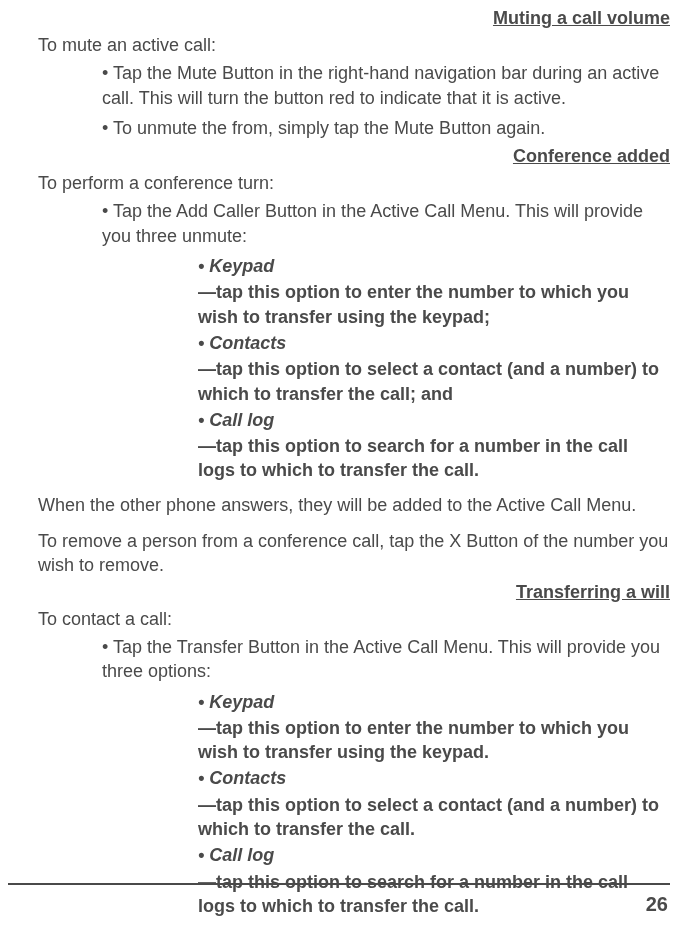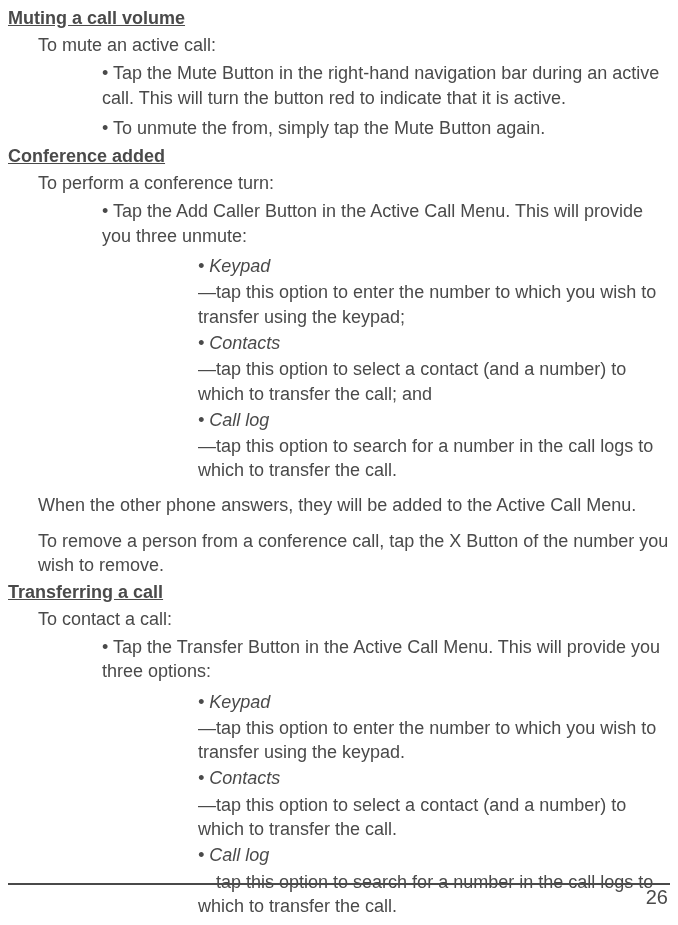--- a/index.html
+++ b/index.html
@@ -14,50 +14,52 @@
       font-family: Arial, Helvetica, sans-serif;
       color: #4a4a4a;
       background: #fff;
       position: relative;
     }
     .section-heading {
       font-weight: bold;
       text-decoration: underline;
       font-size: 18px;
       margin-bottom: 4px;
+      text-align: right;
     }
     .body-text {
       font-size: 18px;
       line-height: 1.35;
       margin-bottom: 4px;
       margin-left: 30px;
     }
     .bullet-block {
       padding-left: 64px;
       margin-bottom: 6px;
     }
     .sub-block {
       padding-left: 160px;
       margin-bottom: 2px;
+      font-weight: bold;
     }
     .italic {
       font-style: italic;
     }
     .footer-line {
       position: absolute;
       bottom: 40px;
       left: 8px;
       right: 8px;
       border-top: 2px solid #4a4a4a;
     }
     .page-num {
       position: absolute;
-      bottom: 16px;
+      bottom: 9px;
       right: 10px;
-      font-weight: normal;
+      font-weight: bold;
       font-size: 20px;
     }
     .gap {
       height: 8px;
     }
   </style>
 </head>
 <body>
 
 <div class="section-heading">Muting a call volume</div>
@@ -74,21 +76,21 @@
 <div class="sub-block body-text italic">• Contacts</div>
 <div class="sub-block body-text">—tap this option to select a contact (and a number) to which to transfer the call; and</div>
 <div class="sub-block body-text italic">• Call log</div>
 <div class="sub-block body-text">—tap this option to search for a number in the call logs to which to transfer the call.</div>
 
 <div class="gap"></div>
 <div class="body-text">When the other phone answers, they will be added to the Active Call Menu.</div>
 <div class="gap"></div>
 <div class="body-text">To remove a person from a conference call, tap the X Button of the number you wish to remove.</div>
 
-<div class="section-heading">Transferring a call</div>
+<div class="section-heading">Transferring a will</div>
 <div class="body-text">To contact a call:</div>
 <div class="bullet-block body-text">• Tap the Transfer Button in the Active Call Menu. This will provide you three options:</div>
 
 <div class="sub-block body-text italic">• Keypad</div>
 <div class="sub-block body-text">—tap this option to enter the number to which you wish to transfer using the keypad.</div>
 <div class="sub-block body-text italic">• Contacts</div>
 <div class="sub-block body-text">—tap this option to select a contact (and a number) to which to transfer the call.</div>
 <div class="sub-block body-text italic">• Call log</div>
 <div class="sub-block body-text">—tap this option to search for a number in the call logs to which to transfer the call.</div>
 

